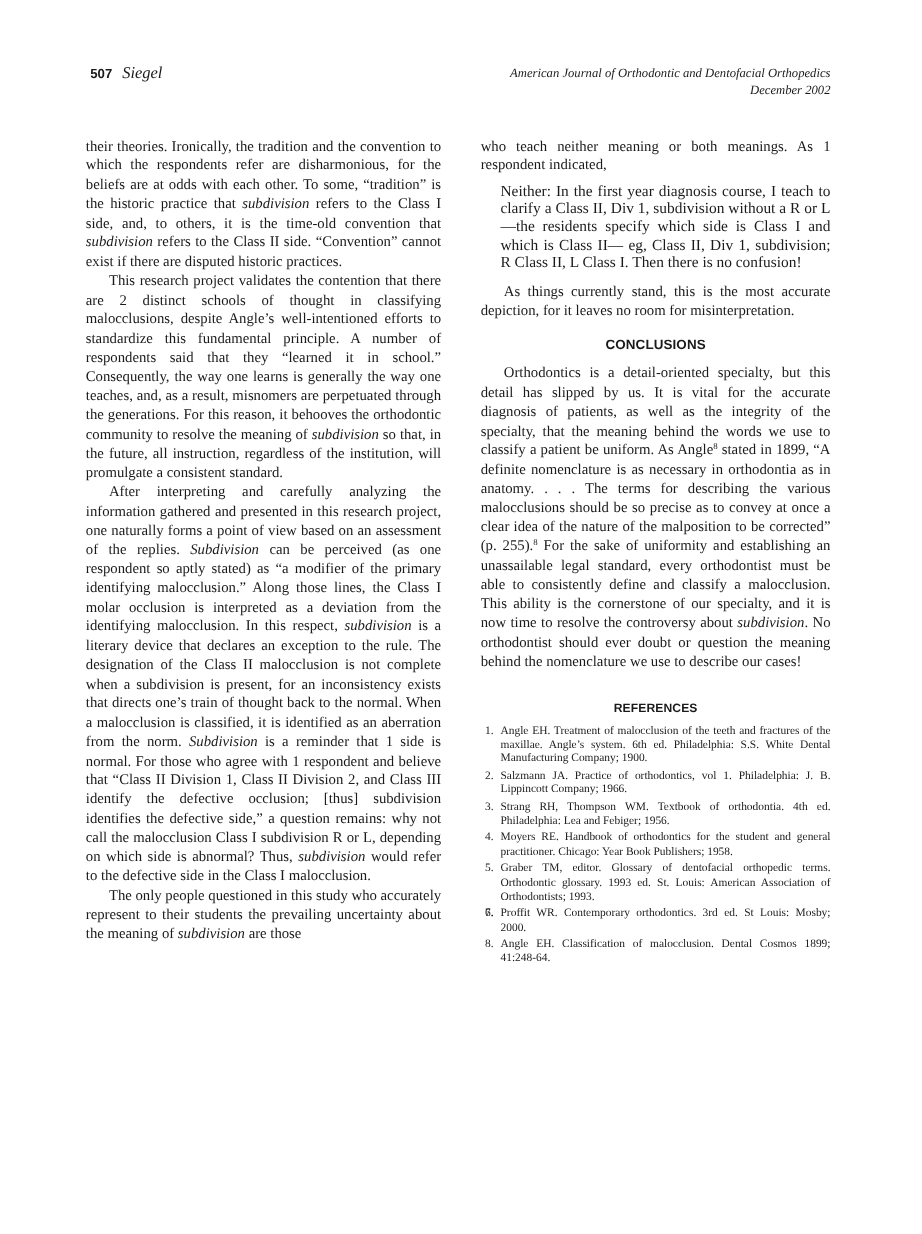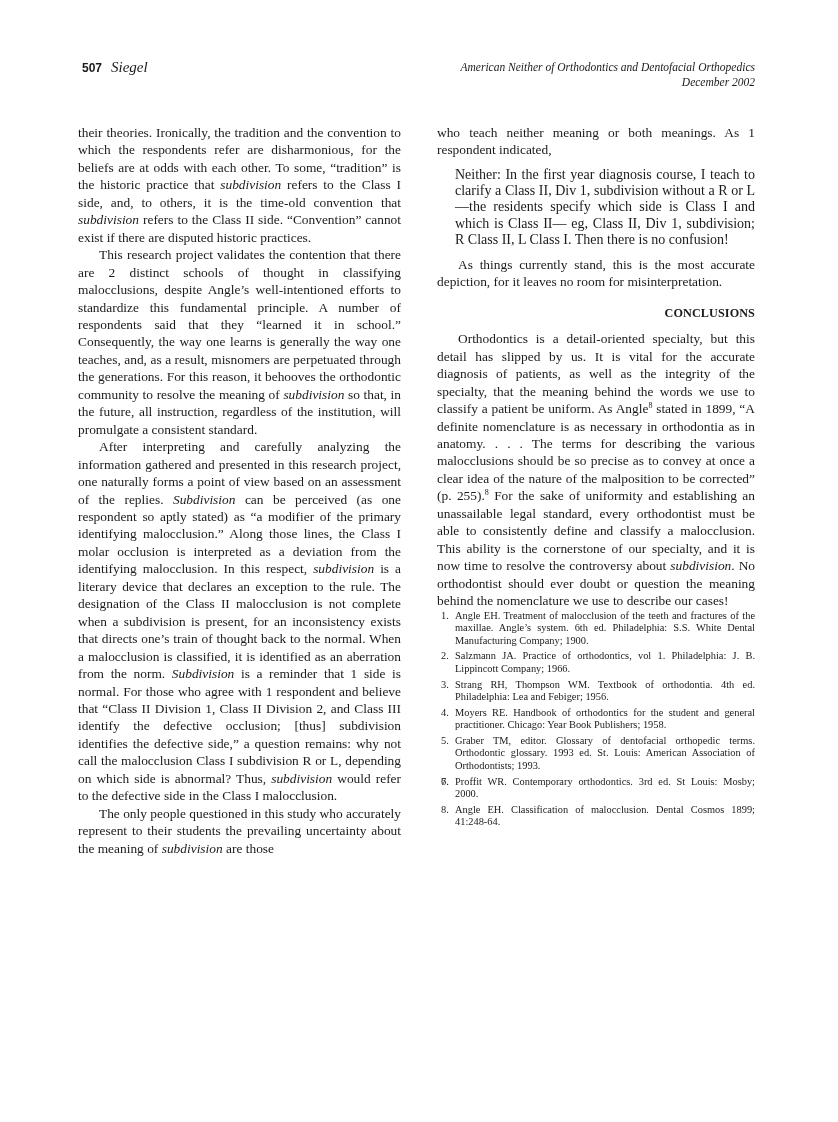--- a/index.html
+++ b/index.html
@@ -68,26 +68,26 @@
     }
     .indent {
       text-indent: 21px;
     }
     .blockquote {
       margin: 8px 0 8px 18px !important;
       font-size: 14px;
       line-height: 16.2px;
     }
     .section-heading {
-      font-family: Liberation Serif, serif;
+      font-family: Liberation Sans, sans-serif;
       font-weight: bold;
       font-size: 12.2px;
       margin: 14px 0 8px 0 !important;
       letter-spacing: 0.1px;
-      text-align: right;
+      text-align: center;
     }
     .section-heading.refs {
       font-size: 11px;
       margin: 26px 0 6px 0 !important;
     }
     em {
       font-style: italic;
     }
     sup {
       font-size: 8px;
@@ -115,40 +115,41 @@
   </style>
 </head>
 <body>
 
 <div class="page-header">
   <div class="header-left">
     <span class="page-number">507</span>
     <span class="author">Siegel</span>
   </div>
   <div class="header-right">
-    <div>American Neither of Orthodontics and Dentofacial Orthopedics</div>
+    <div>American Journal of Orthodontic and Dentofacial Orthopedics</div>
     <div>December 2002</div>
   </div>
 </div>
 
 <div class="col col-left">
   <p><span>their theories. Ironically, the tradition and the convention to which the respondents refer are disharmonious, for the beliefs are at odds with each other. To some, “tradition” is the historic practice that </span><em>subdivision</em><span> refers to the Class I side, and, to others, it is the time-old convention that </span><em>subdivision</em><span> refers to the Class II side. “Convention” cannot exist if there are disputed historic practices.</span></p>
   <p class="indent"><span>This research project validates the contention that there are 2 distinct schools of thought in classifying malocclusions, despite Angle’s well-intentioned efforts to standardize this fundamental principle. A number of respondents said that they “learned it in school.” Consequently, the way one learns is generally the way one teaches, and, as a result, misnomers are perpetuated through the generations. For this reason, it behooves the orthodontic community to resolve the meaning of </span><em>subdivision</em><span> so that, in the future, all instruction, regardless of the institution, will promulgate a consistent standard.</span></p>
   <p class="indent"><span>After interpreting and carefully analyzing the information gathered and presented in this research project, one naturally forms a point of view based on an assessment of the replies. </span><em>Subdivision</em><span> can be perceived (as one respondent so aptly stated) as “a modifier of the primary identifying malocclusion.” Along those lines, the Class I molar occlusion is interpreted as a deviation from the identifying malocclusion. In this respect, </span><em>subdivision</em><span> is a literary device that declares an exception to the rule. The designation of the Class II malocclusion is not complete when a subdivision is present, for an inconsistency exists that directs one’s train of thought back to the normal. When a malocclusion is classified, it is identified as an aberration from the norm. </span><em>Subdivision</em><span> is a reminder that 1 side is normal. For those who agree with 1 respondent and believe that “Class II Division 1, Class II Division 2, and Class III identify the defective occlusion; [thus] subdivision identifies the defective side,” a question remains: why not call the malocclusion Class I subdivision R or L, depending on which side is abnormal? Thus, </span><em>subdivision</em><span> would refer to the defective side in the Class I malocclusion.</span></p>
   <p class="indent"><span>The only people questioned in this study who accurately represent to their students the prevailing uncertainty about the meaning of </span><em>subdivision</em><span> are those</span></p>
 </div>
 
 <div class="col col-right">
   <p>who teach neither meaning or both meanings. As 1 respondent indicated,</p>
   <p class="blockquote">Neither: In the first year diagnosis course, I teach to clarify a Class II, Div 1, subdivision without a R or L—the residents specify which side is Class I and which is Class II— eg, Class II, Div 1, subdivision; R Class II, L Class I. Then there is no confusion!</p>
   <p class="indent">As things currently stand, this is the most accurate depiction, for it leaves no room for misinterpretation.</p>
 
   <p class="section-heading">CONCLUSIONS</p>
   <p class="indent"><span>Orthodontics is a detail-oriented specialty, but this detail has slipped by us. It is vital for the accurate diagnosis of patients, as well as the integrity of the specialty, that the meaning behind the words we use to classify a patient be uniform. As Angle</span><sup>8</sup><span> stated in 1899, “A definite nomenclature is as necessary in orthodontia as in anatomy. . . . The terms for describing the various malocclusions should be so precise as to convey at once a clear idea of the nature of the malposition to be corrected” (p. 255).</span><sup>8</sup><span> For the sake of uniformity and establishing an unassailable legal standard, every orthodontist must be able to consistently define and classify a malocclusion. This ability is the cornerstone of our specialty, and it is now time to resolve the controversy about </span><em>subdivision</em><span>. No orthodontist should ever doubt or question the meaning behind the nomenclature we use to describe our cases!</span></p>
 
+  <p class="section-heading refs">REFERENCES</p>
   <ol class="ref-list">
     <li class="ref-item"><span class="ref-num">1.</span><span>Angle EH. Treatment of malocclusion of the teeth and fractures of the maxillae. Angle’s system. 6th ed. Philadelphia: S.S. White Dental Manufacturing Company; 1900.</span></li>
     <li class="ref-item"><span class="ref-num">2.</span><span>Salzmann JA. Practice of orthodontics, vol 1. Philadelphia: J. B. Lippincott Company; 1966.</span></li>
     <li class="ref-item"><span class="ref-num">3.</span><span>Strang RH, Thompson WM. Textbook of orthodontia. 4th ed. Philadelphia: Lea and Febiger; 1956.</span></li>
     <li class="ref-item"><span class="ref-num">4.</span><span>Moyers RE. Handbook of orthodontics for the student and general practitioner. Chicago: Year Book Publishers; 1958.</span></li>
     <li class="ref-item"><span class="ref-num">5.</span><span>Graber TM, editor. Glossary of dentofacial orthopedic terms. Orthodontic glossary. 1993 ed. St. Louis: American Association of Orthodontists; 1993.</span></li>
     <li class="ref-item"><span class="ref-num">6.</span></li>
     <li class="ref-item"><span class="ref-num">7.</span><span>Proffit WR. Contemporary orthodontics. 3rd ed. St Louis: Mosby; 2000.</span></li>
     <li class="ref-item"><span class="ref-num">8.</span><span>Angle EH. Classification of malocclusion. Dental Cosmos 1899; 41:248-64.</span></li>
   </ol>

